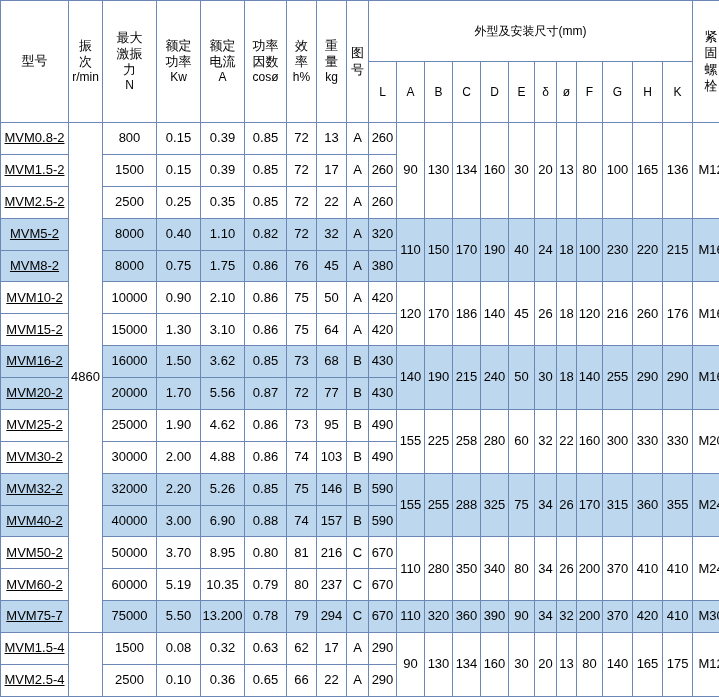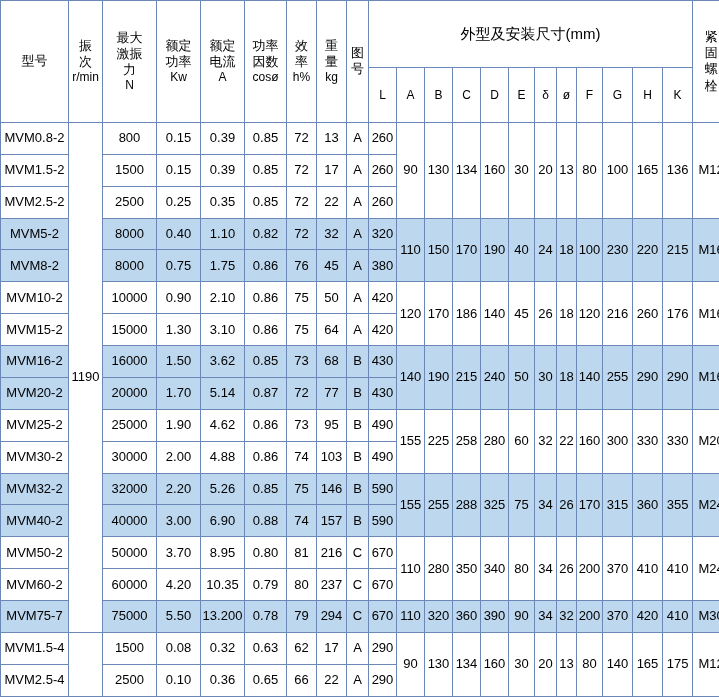--- a/index.html
+++ b/index.html
@@ -4,24 +4,24 @@
 <style>
   html,body{margin:0;padding:0;background:#ffffff;}
   body{font-family:"Liberation Sans","DejaVu Sans",sans-serif;}
   #sheet{width:719px;height:697px;position:relative;overflow:hidden;background:#fff;}
   table.spec{border-collapse:collapse;table-layout:fixed;width:719px;height:697px;font-size:13px;color:#000;}
   table.spec td,table.spec th{border:1px solid #6a87b5;padding:0;text-align:center;vertical-align:middle;font-weight:normal;line-height:1.25;}
   .hdr{background:#ffffff;font-size:13px;}
   .hdr-sub{font-size:12px;}
   .blue{background:#bdd7ee;}
   .white{background:#ffffff;}
-  .model{text-align:left;padding-left:3px;font-size:13px;white-space:nowrap;}
+  .model{text-align:left;padding-left:3px;font-size:13px;white-space:nowrap;text-decoration:underline;}
   .num{font-size:13px;}
   .grp{font-size:13px;}
-  .hdr-main{font-size:15px;}
+  .hdr-main{font-size:12px;}
   .cn{font-size:13px;}
   .unit{font-size:12px;}
 </style>
 </head>
 <body>
 
 <div id="sheet">
 <table class="spec">
   <colgroup>
     <col style="width:68px">
@@ -113,21 +113,21 @@
     <td class="hdr hdr-sub">δ</td>
     <td class="hdr hdr-sub">ø</td>
     <td class="hdr hdr-sub">F</td>
     <td class="hdr hdr-sub">G</td>
     <td class="hdr hdr-sub">H</td>
     <td class="hdr hdr-sub">K</td>
   </tr>
 
   <tr>
     <td class="white model">MVM0.8-2</td>
-    <td class="white grp" rowspan="16">1190</td>
+    <td class="white grp" rowspan="16">4860</td>
     <td class="white num">800</td>
     <td class="white num">0.15</td>
     <td class="white num">0.39</td>
     <td class="white num">0.85</td>
     <td class="white num">72</td>
     <td class="white num">13</td>
     <td class="white num">A</td>
     <td class="white num">260</td>
     <td class="white num" rowspan="3">90</td>
     <td class="white num" rowspan="3">130</td>
@@ -260,21 +260,21 @@
     <td class="blue num" rowspan="2">255</td>
     <td class="blue num" rowspan="2">290</td>
     <td class="blue num" rowspan="2">290</td>
     <td class="blue num" rowspan="2">M16</td>
   </tr>
 
   <tr>
     <td class="blue model">MVM20-2</td>
     <td class="blue num">20000</td>
     <td class="blue num">1.70</td>
-    <td class="blue num">5.14</td>
+    <td class="blue num">5.56</td>
     <td class="blue num">0.87</td>
     <td class="blue num">72</td>
     <td class="blue num">77</td>
     <td class="blue num">B</td>
     <td class="blue num">430</td>
   </tr>
 
   <tr>
     <td class="white model">MVM25-2</td>
     <td class="white num">25000</td>
@@ -367,21 +367,21 @@
     <td class="white num" rowspan="2">200</td>
     <td class="white num" rowspan="2">370</td>
     <td class="white num" rowspan="2">410</td>
     <td class="white num" rowspan="2">410</td>
     <td class="white num" rowspan="2">M24</td>
   </tr>
 
   <tr>
     <td class="white model">MVM60-2</td>
     <td class="white num">60000</td>
-    <td class="white num">4.20</td>
+    <td class="white num">5.19</td>
     <td class="white num">10.35</td>
     <td class="white num">0.79</td>
     <td class="white num">80</td>
     <td class="white num">237</td>
     <td class="white num">C</td>
     <td class="white num">670</td>
   </tr>
 
   <tr>
     <td class="blue model">MVM75-7</td>

